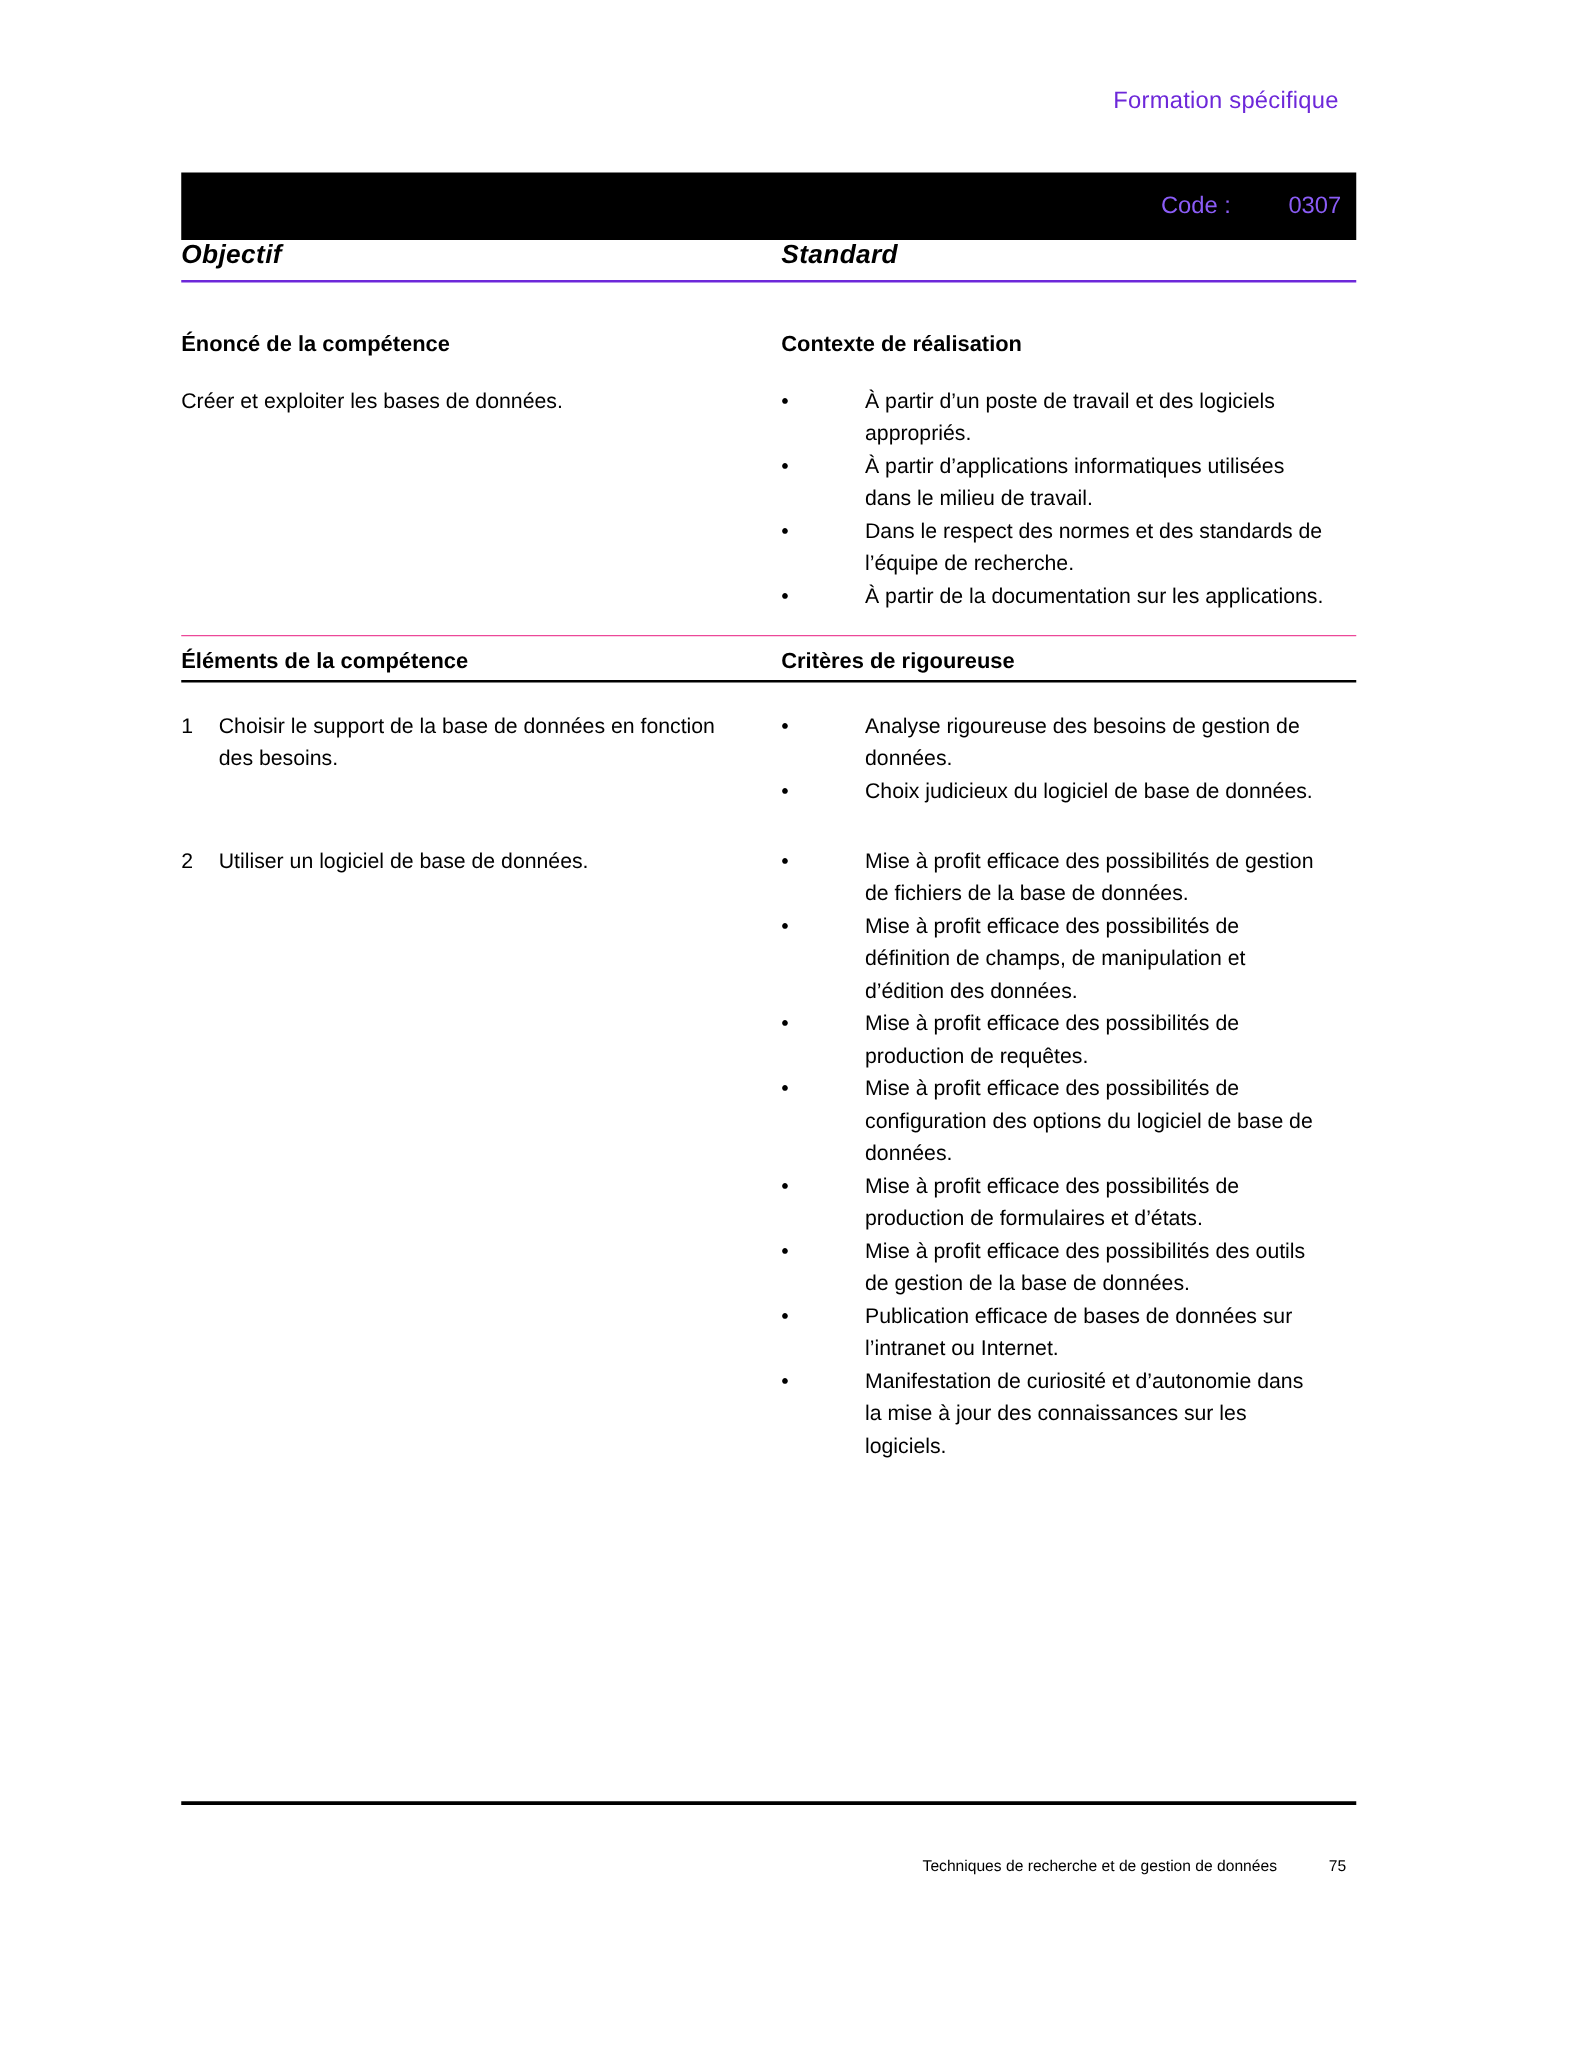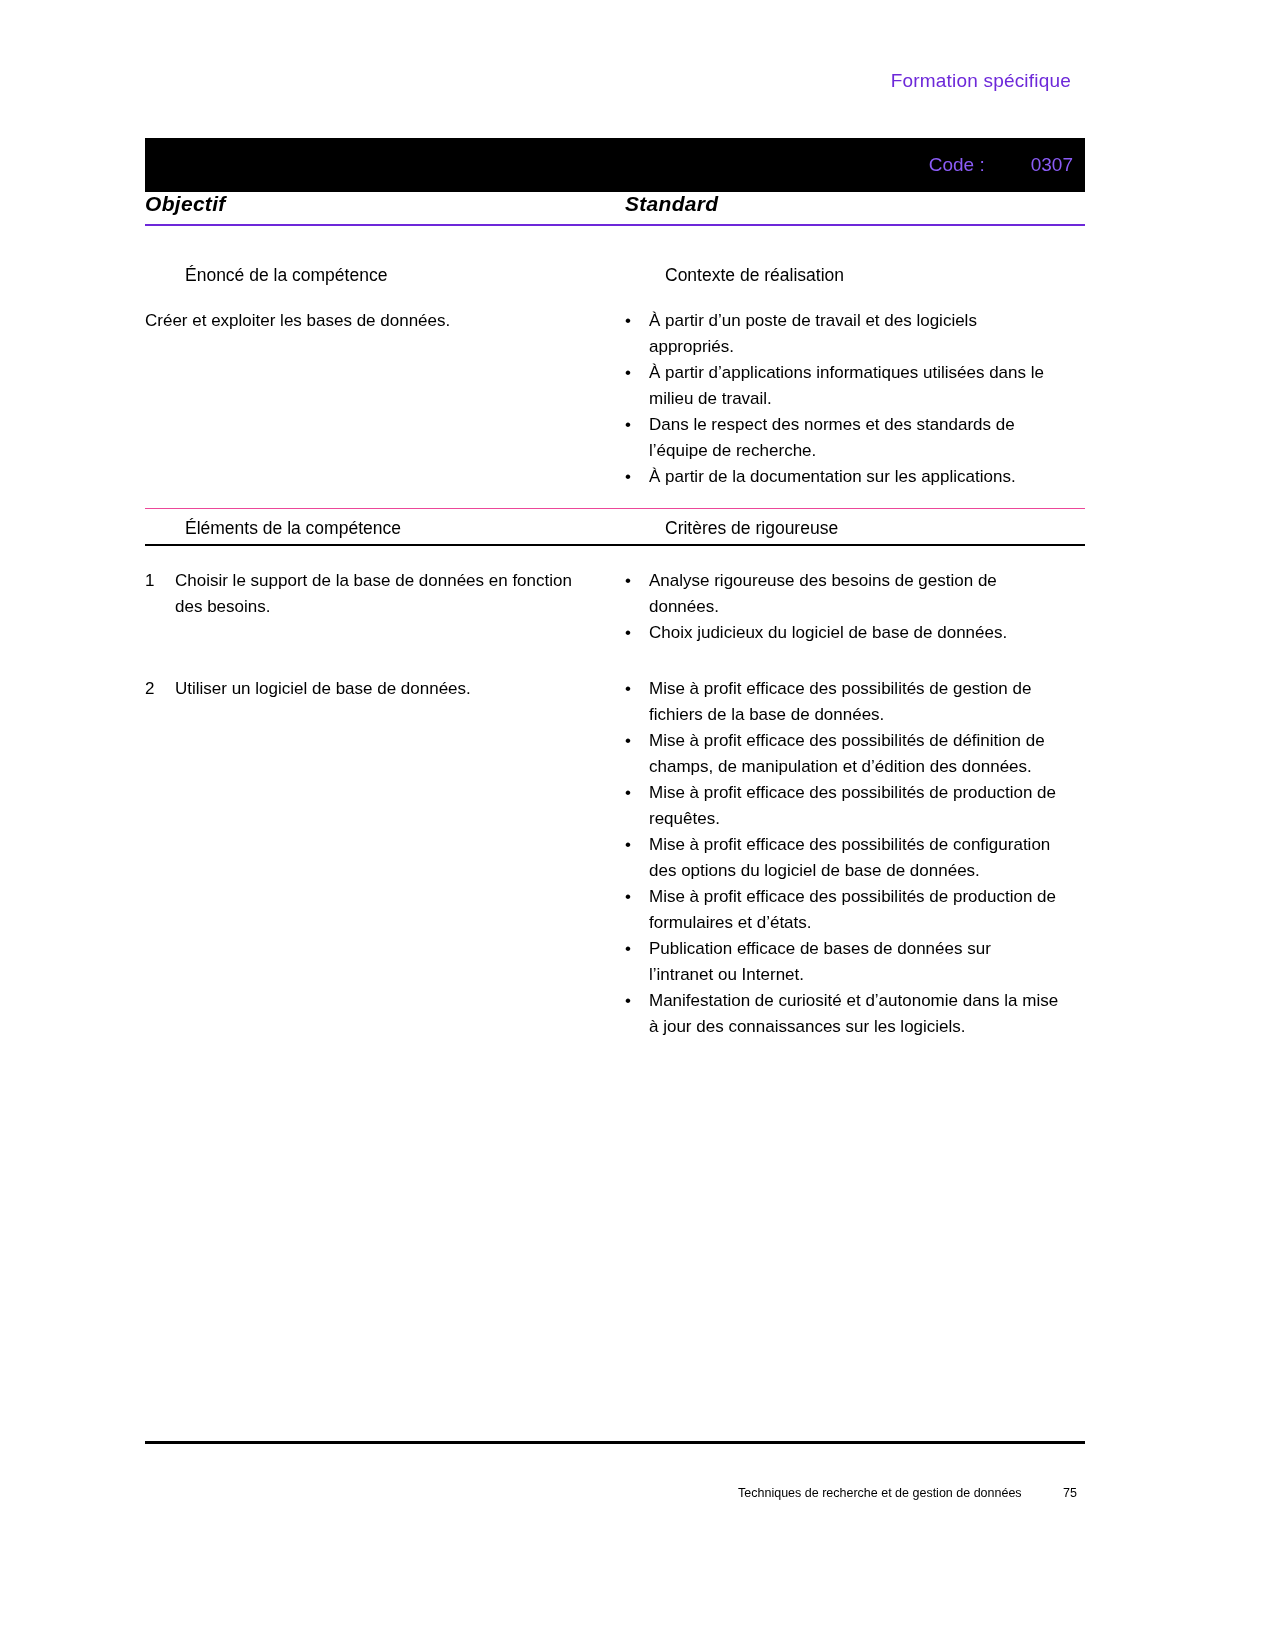--- a/index.html
+++ b/index.html
@@ -27,29 +27,29 @@
   
   .row { display:grid; grid-template-columns:480px 460px; }
 
   .col-titles {
     border-bottom:2px solid #6d28d9; padding-bottom:8px;
   }
   .col-title {
     font-size:21px; font-weight:bold; font-style:italic; letter-spacing:0.3px;
   }
 
-  .heading { font-size:17.5px; font-weight:normal; line-height:26px;margin-left:40px; }
+  .heading { font-size:17.5px; font-weight:bold; line-height:26px; }
   .heads-row { margin-top:36px; }
 
   .body-text { font-size:17px; line-height:26px; }
   .statement-row { margin-top:20px; }
   .statement { padding-right:40px; }
 
   .bullets { display:flex; flex-direction:column; }
-  .bullet { display:flex; }
+  .bullet { display:flex;gap:43px; }
   .bullet .marker { flex:0 0 24px; }
   .bullet .marker::before { content:"\2022"; }
   .bullet .btext { flex:1; padding-right:26px; }
 
   .sec-head {
     margin-top:18px; border-top:1px solid #ec4899; border-bottom:2px solid #000;
     padding-top:6px; padding-bottom:3px;
   }
 
   .item-row-1 { margin-top:22px; }
@@ -157,20 +157,24 @@
       <div class="bullet">
         <span class="marker"></span>
         <span class="btext">Mise à profit efficace des possibilités de configuration des options du logiciel de base de données.</span>
       </div>
       <div class="bullet">
         <span class="marker"></span>
         <span class="btext">Mise à profit efficace des possibilités de production de formulaires et d’états.</span>
       </div>
       <div class="bullet">
         <span class="marker"></span>
+        <span class="btext">Mise à profit efficace des possibilités des outils de gestion de la base de données.</span>
+      </div>
+      <div class="bullet">
+        <span class="marker"></span>
         <span class="btext">Publication efficace de bases de données sur l’intranet ou Internet.</span>
       </div>
       <div class="bullet">
         <span class="marker"></span>
         <span class="btext">Manifestation de curiosité et d’autonomie dans la mise à jour des connaissances sur les logiciels.</span>
       </div>
     </div>
   </div>
 
 </div>

